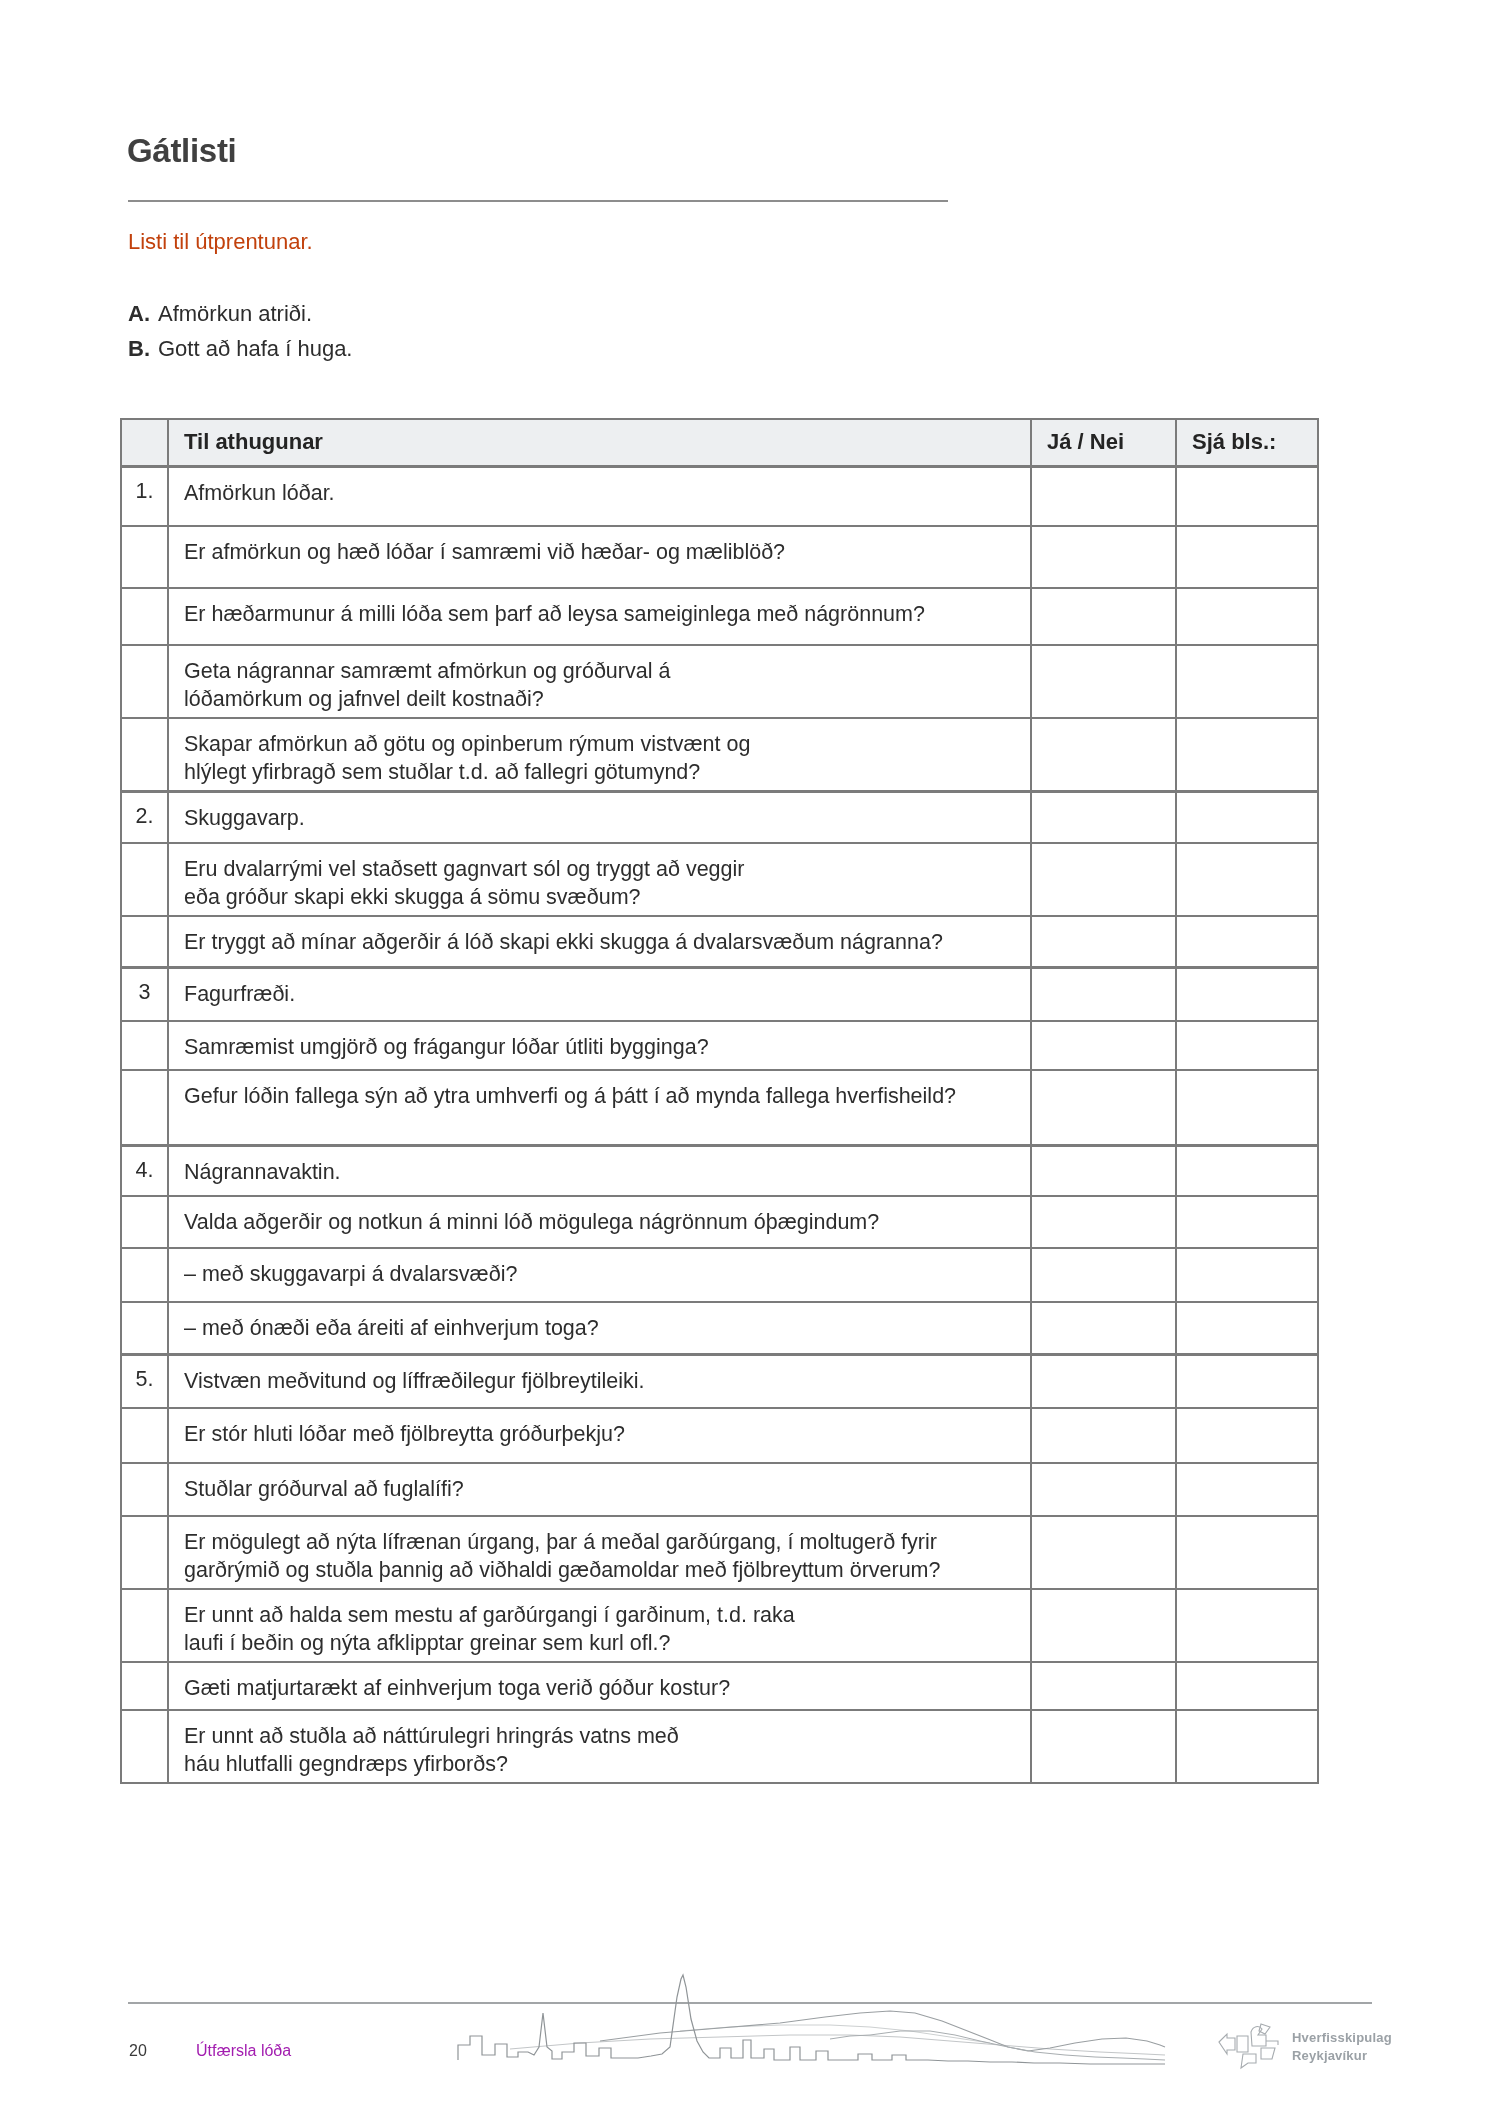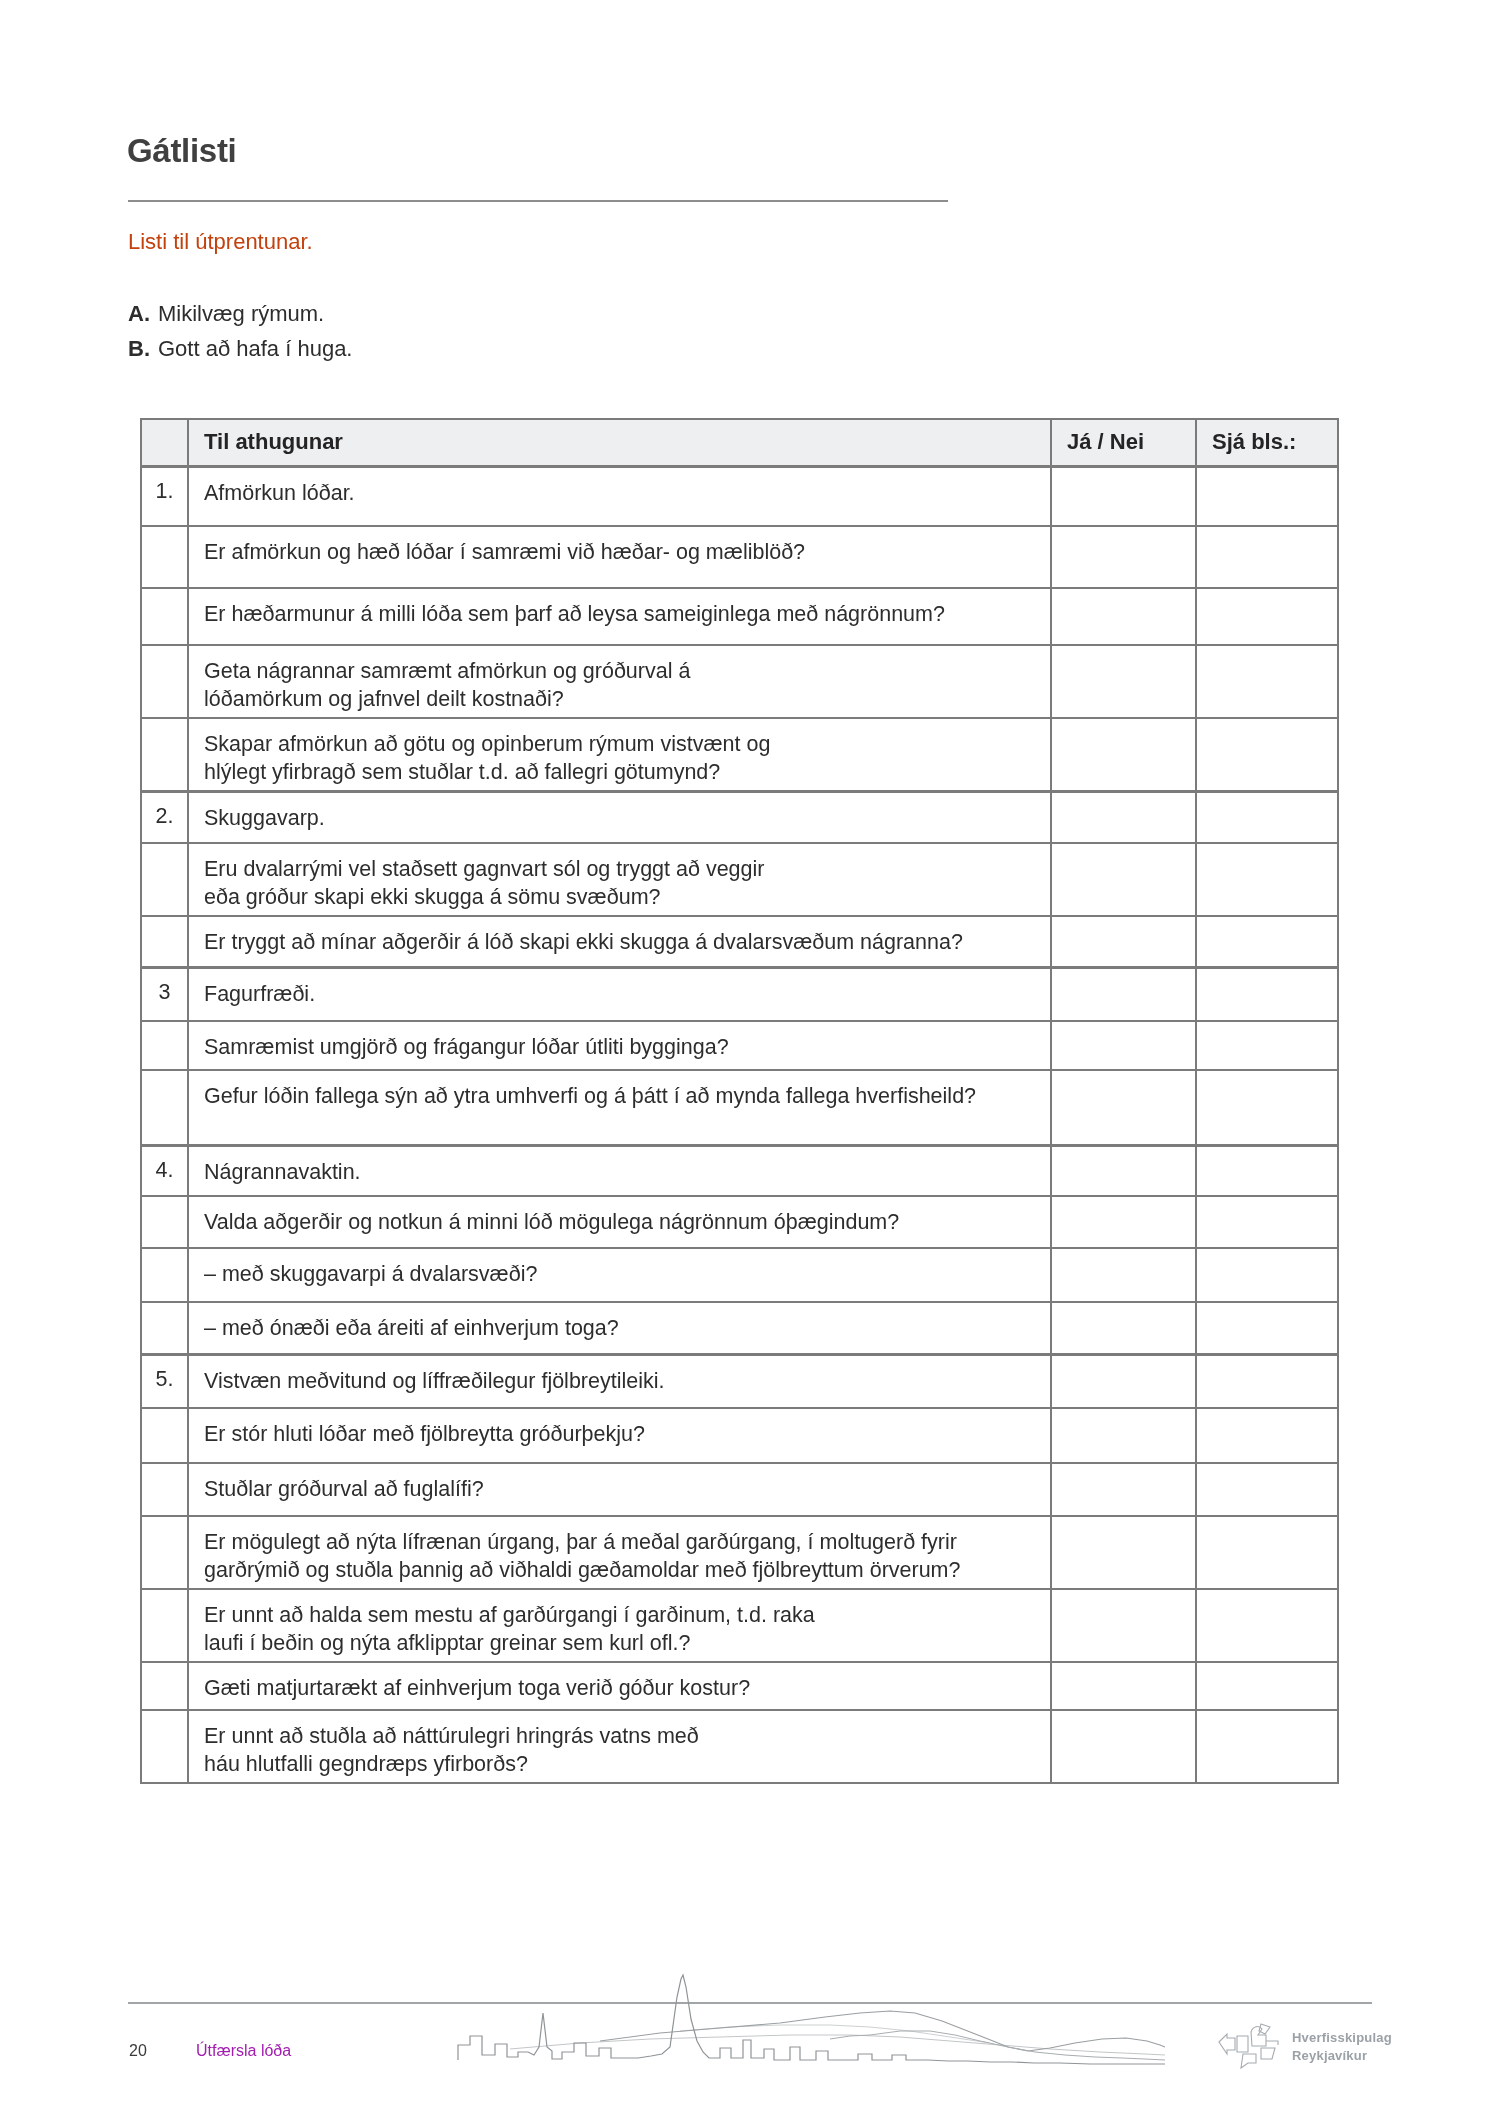--- a/index.html
+++ b/index.html
@@ -8,21 +8,21 @@
   .abs{position:absolute;}
 
   
   .doc-title{left:127px;top:132px;font-size:33px;font-weight:bold;letter-spacing:-0.3px;color:#404040;}
   .title-rule{left:128px;top:200px;width:820px;height:2px;background:#8d8d8d;}
   .intro{left:128px;top:229px;font-size:22px;color:#c2410c;}
   .legend{left:128px;top:296px;font-size:22px;line-height:35px;}
   .legend .key{font-weight:bold;margin-right:8px;}
 
   
-  .checklist{left:140px;top:418px;}
+  .checklist{left:120px;top:418px;}
   table{border-collapse:collapse;table-layout:fixed;width:1197px;background:#fff;}
   th,td{border:2px solid #7b7b7b;vertical-align:top;box-sizing:border-box;}
   table{border:2.5px solid #7b7b7b;}
   thead tr{height:47px;}
   thead th{background:#edeff1;font-size:22px;font-weight:bold;text-align:left;padding:9px 15px 0 15px;color:#242424;}
   td{font-size:21.5px;color:#2d2d2d;}
   td.num{text-align:center;padding:11px 2px 0 2px;}
   td.q{padding:11px 15px 4px 15px;line-height:28px;white-space:pre-line;}
   tr.section td{border-top-width:3.5px;}
 
@@ -36,21 +36,21 @@
 </style>
 </head>
 <body>
 
 <div class="abs doc-title">Gátlisti</div>
 <div class="abs title-rule"></div>
 <div class="abs intro">Listi til útprentunar.</div>
 
 <div class="abs legend">
   <div class="legend-row">
-    <span class="key">A.</span><span>Mikilvæg rýmum.</span>
+    <span class="key">A.</span><span>Afmörkun atriði.</span>
   </div>
   <div class="legend-row">
     <span class="key">B.</span><span>Gott að hafa í huga.</span>
   </div>
 </div>
 
 <div class="abs checklist">
   <table>
     <colgroup>
       <col style="width:47px">

